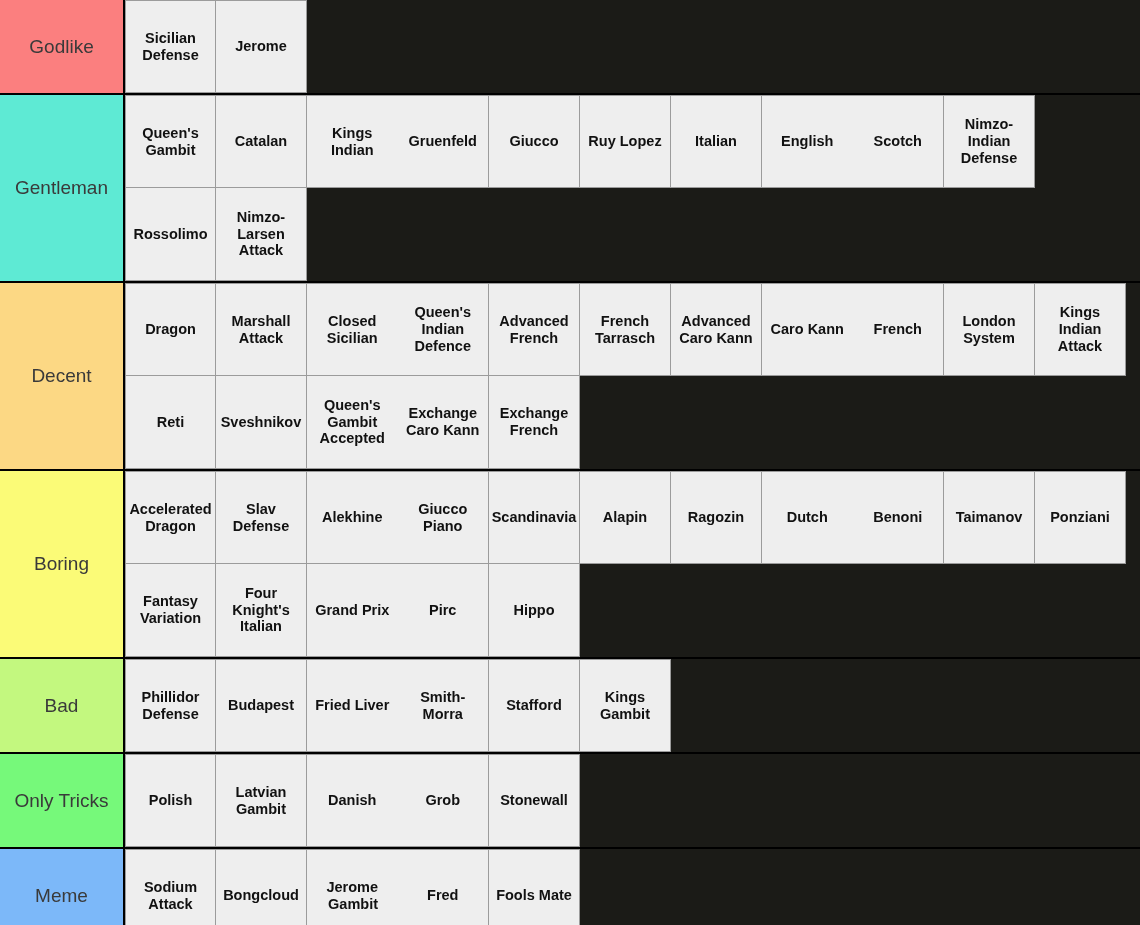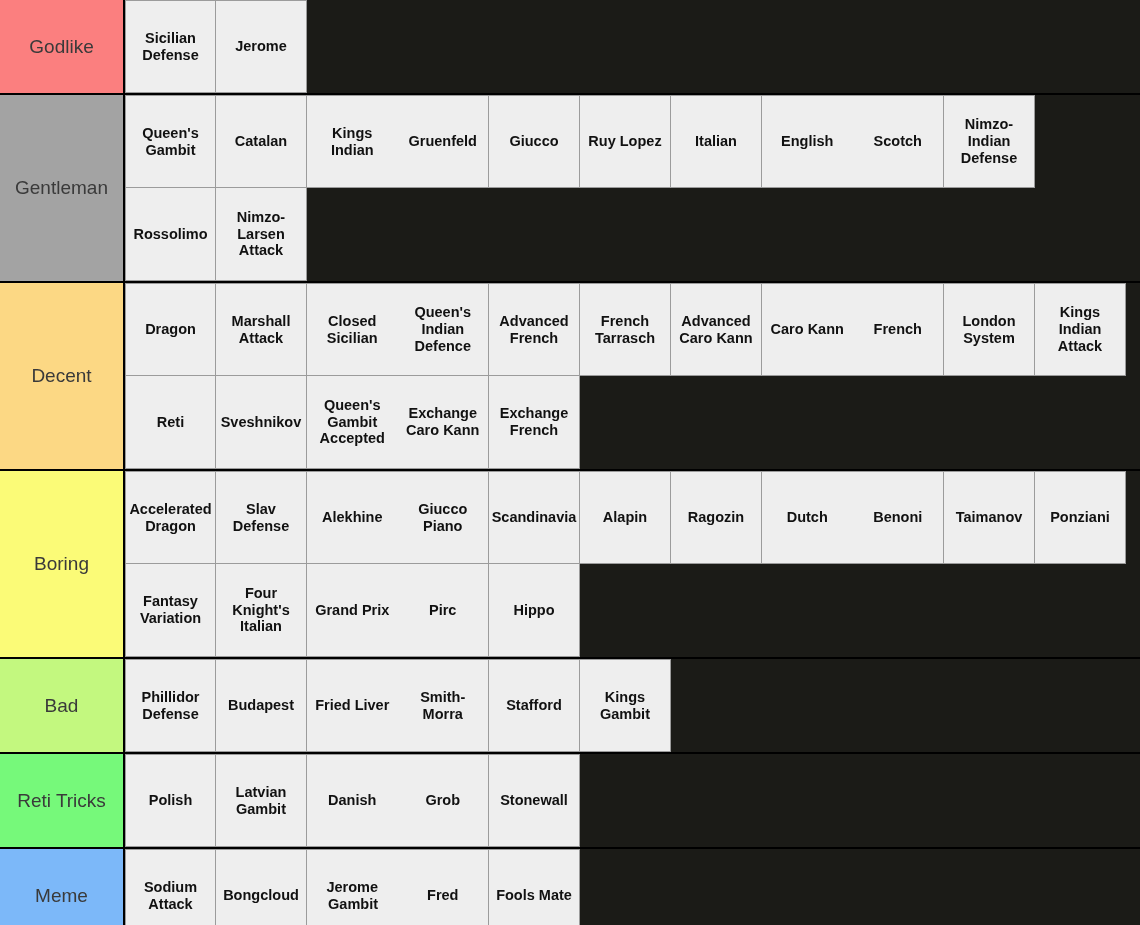--- a/index.html
+++ b/index.html
@@ -155,21 +155,21 @@
         <div class="tier-body">
           <div class="tier-line">
             <div class="cell w1 first topline">Sicilian
 Defense</div>
             <div class="cell w1 topline">Jerome</div>
             <div class="filler"></div>
           </div>
         </div>
       </div>
       <div class="tier-row" style="height: 188px;">
-        <div class="tier-label" style="background: #a3a3a3;">Gentleman</div>
+        <div class="tier-label" style="background: #5eead4;">Gentleman</div>
         <div class="tier-body">
           <div class="tier-line">
             <div class="cell w1 first topline">Queen's
 Gambit</div>
             <div class="cell w1 topline">Catalan</div>
             <div class="cell w2 topline" style="display: flex; padding: 0px;"><div style="flex: 1 1 0%; display: flex; align-items: center; justify-content: center; text-align: center; white-space: pre-line; padding: 2px 3px; box-sizing: border-box;">Kings
 Indian</div><div style="flex: 1 1 0%; display: flex; align-items: center; justify-content: center; text-align: left; white-space: pre-line; padding: 2px 3px; box-sizing: border-box;">Gruenfeld</div></div>
             <div class="cell w1 topline">Giucco</div>
             <div class="cell w1 topline">Ruy Lopez</div>
             <div class="cell w1 topline">Italian</div>
@@ -266,21 +266,21 @@
             <div class="cell w2 topline" style="display: flex; padding: 0px;"><div style="flex: 1 1 0%; display: flex; align-items: center; justify-content: center; text-align: center; white-space: pre-line; padding: 2px 3px; box-sizing: border-box;">Fried Liver</div><div style="flex: 1 1 0%; display: flex; align-items: center; justify-content: center; text-align: center; white-space: pre-line; padding: 2px 3px; box-sizing: border-box;">Smith-
 Morra</div></div>
             <div class="cell w1 topline">Stafford</div>
             <div class="cell w1 topline">Kings
 Gambit</div>
             <div class="filler"></div>
           </div>
         </div>
       </div>
       <div class="tier-row" style="height: 95px;">
-        <div class="tier-label" style="background: rgb(118, 249, 122);">Reti Tricks</div>
+        <div class="tier-label" style="background: rgb(118, 249, 122);">Only Tricks</div>
         <div class="tier-body">
           <div class="tier-line">
             <div class="cell w1 first topline">Polish</div>
             <div class="cell w1 topline">Latvian
 Gambit</div>
             <div class="cell w2 topline" style="display: flex; padding: 0px;"><div style="flex: 1 1 0%; display: flex; align-items: center; justify-content: center; text-align: center; white-space: pre-line; padding: 2px 3px; box-sizing: border-box;">Danish</div><div style="flex: 1 1 0%; display: flex; align-items: center; justify-content: center; text-align: center; white-space: pre-line; padding: 2px 3px; box-sizing: border-box;">Grob</div></div>
             <div class="cell w1 topline">Stonewall</div>
             <div class="filler"></div>
           </div>
         </div>

